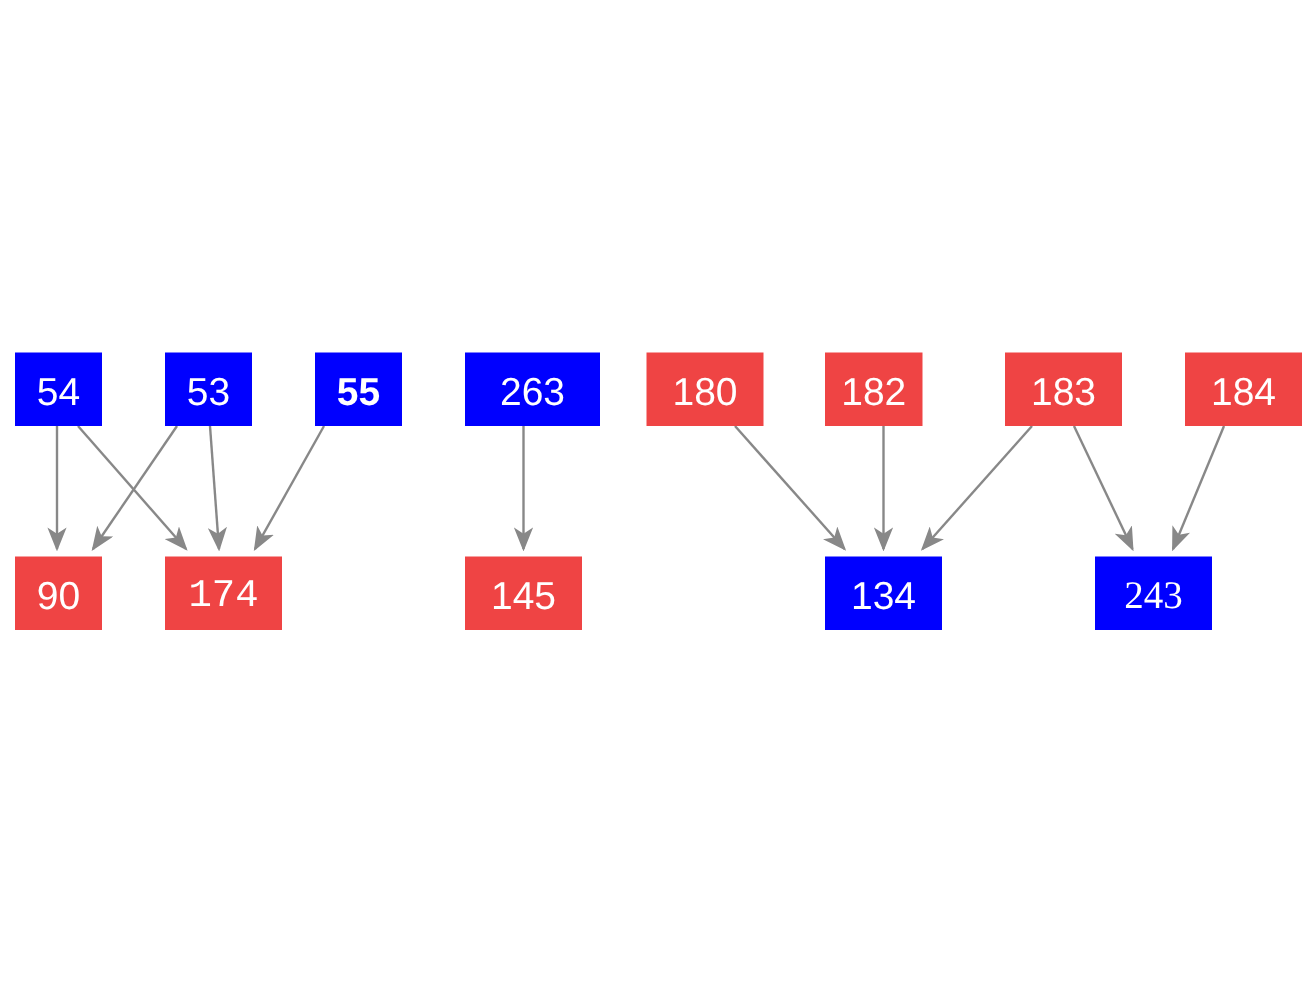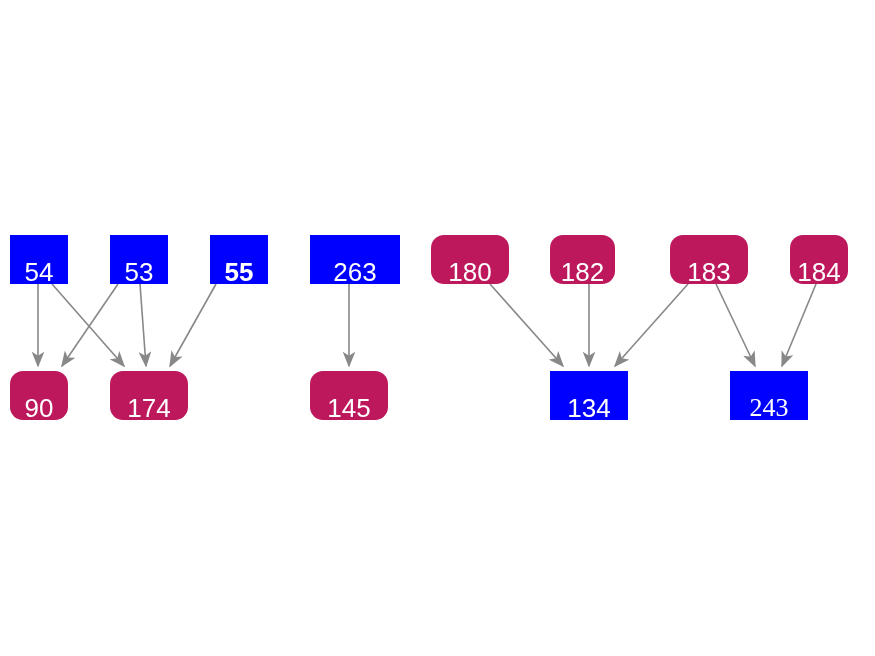--- a/index.html
+++ b/index.html
@@ -22,32 +22,32 @@
     position: absolute;
     left: 0;
     top: 0;
     width: 875px;
     height: 656px;
     pointer-events: none;
   }
   .node {
     position: absolute;
     display: flex;
-    align-items: flex-end;
+    align-items: center;
     justify-content: center;
     color: #ffffff;
     font-family: "Liberation Sans", sans-serif;
     font-size: 26px;
     line-height: 1;
     letter-spacing: 0px;
     box-sizing: border-box;
     user-select: none;
   }
   .node.blue { background: #0000ff; }
-  .node.red  { background: #be185d; border-radius: 13px; }
+  .node.red  { background: #ef4444; }
   .node-label {
     display: block;
     transform: translateY(1px);
   }
 </style>
 </head>
 <body>
 
 <div id="canvas">
 
@@ -87,27 +87,27 @@
       </div>
       <div class="node red" style="left: 431px; top: 235px; width: 78px; height: 49px;">
         <span class="node-label">180</span>
       </div>
       <div class="node red" style="left: 550px; top: 235px; width: 65px; height: 49px;">
         <span class="node-label">182</span>
       </div>
       <div class="node red" style="left: 670px; top: 235px; width: 78px; height: 49px;">
         <span class="node-label">183</span>
       </div>
-      <div class="node red" style="left: 790px; top: 235px; width: 58px; height: 49px;">
+      <div class="node red" style="left: 790px; top: 235px; width: 78px; height: 49px;">
         <span class="node-label">184</span>
       </div>
       <div class="node red" style="left: 10px; top: 371px; width: 58px; height: 49px;">
         <span class="node-label">90</span>
       </div>
-      <div class="node red" style="left: 110px; top: 371px; width: 78px; height: 49px;">
+      <div class="node red" style="left: 110px; top: 371px; width: 78px; height: 49px; font-family: Liberation Mono, monospace;">
         <span class="node-label">174</span>
       </div>
       <div class="node red" style="left: 310px; top: 371px; width: 78px; height: 49px;">
         <span class="node-label">145</span>
       </div>
       <div class="node blue" style="left: 550px; top: 371px; width: 78px; height: 49px;">
         <span class="node-label">134</span>
       </div>
       <div class="node blue" style="left: 730px; top: 371px; width: 78px; height: 49px; font-family: Liberation Serif, serif;">
         <span class="node-label">243</span>

